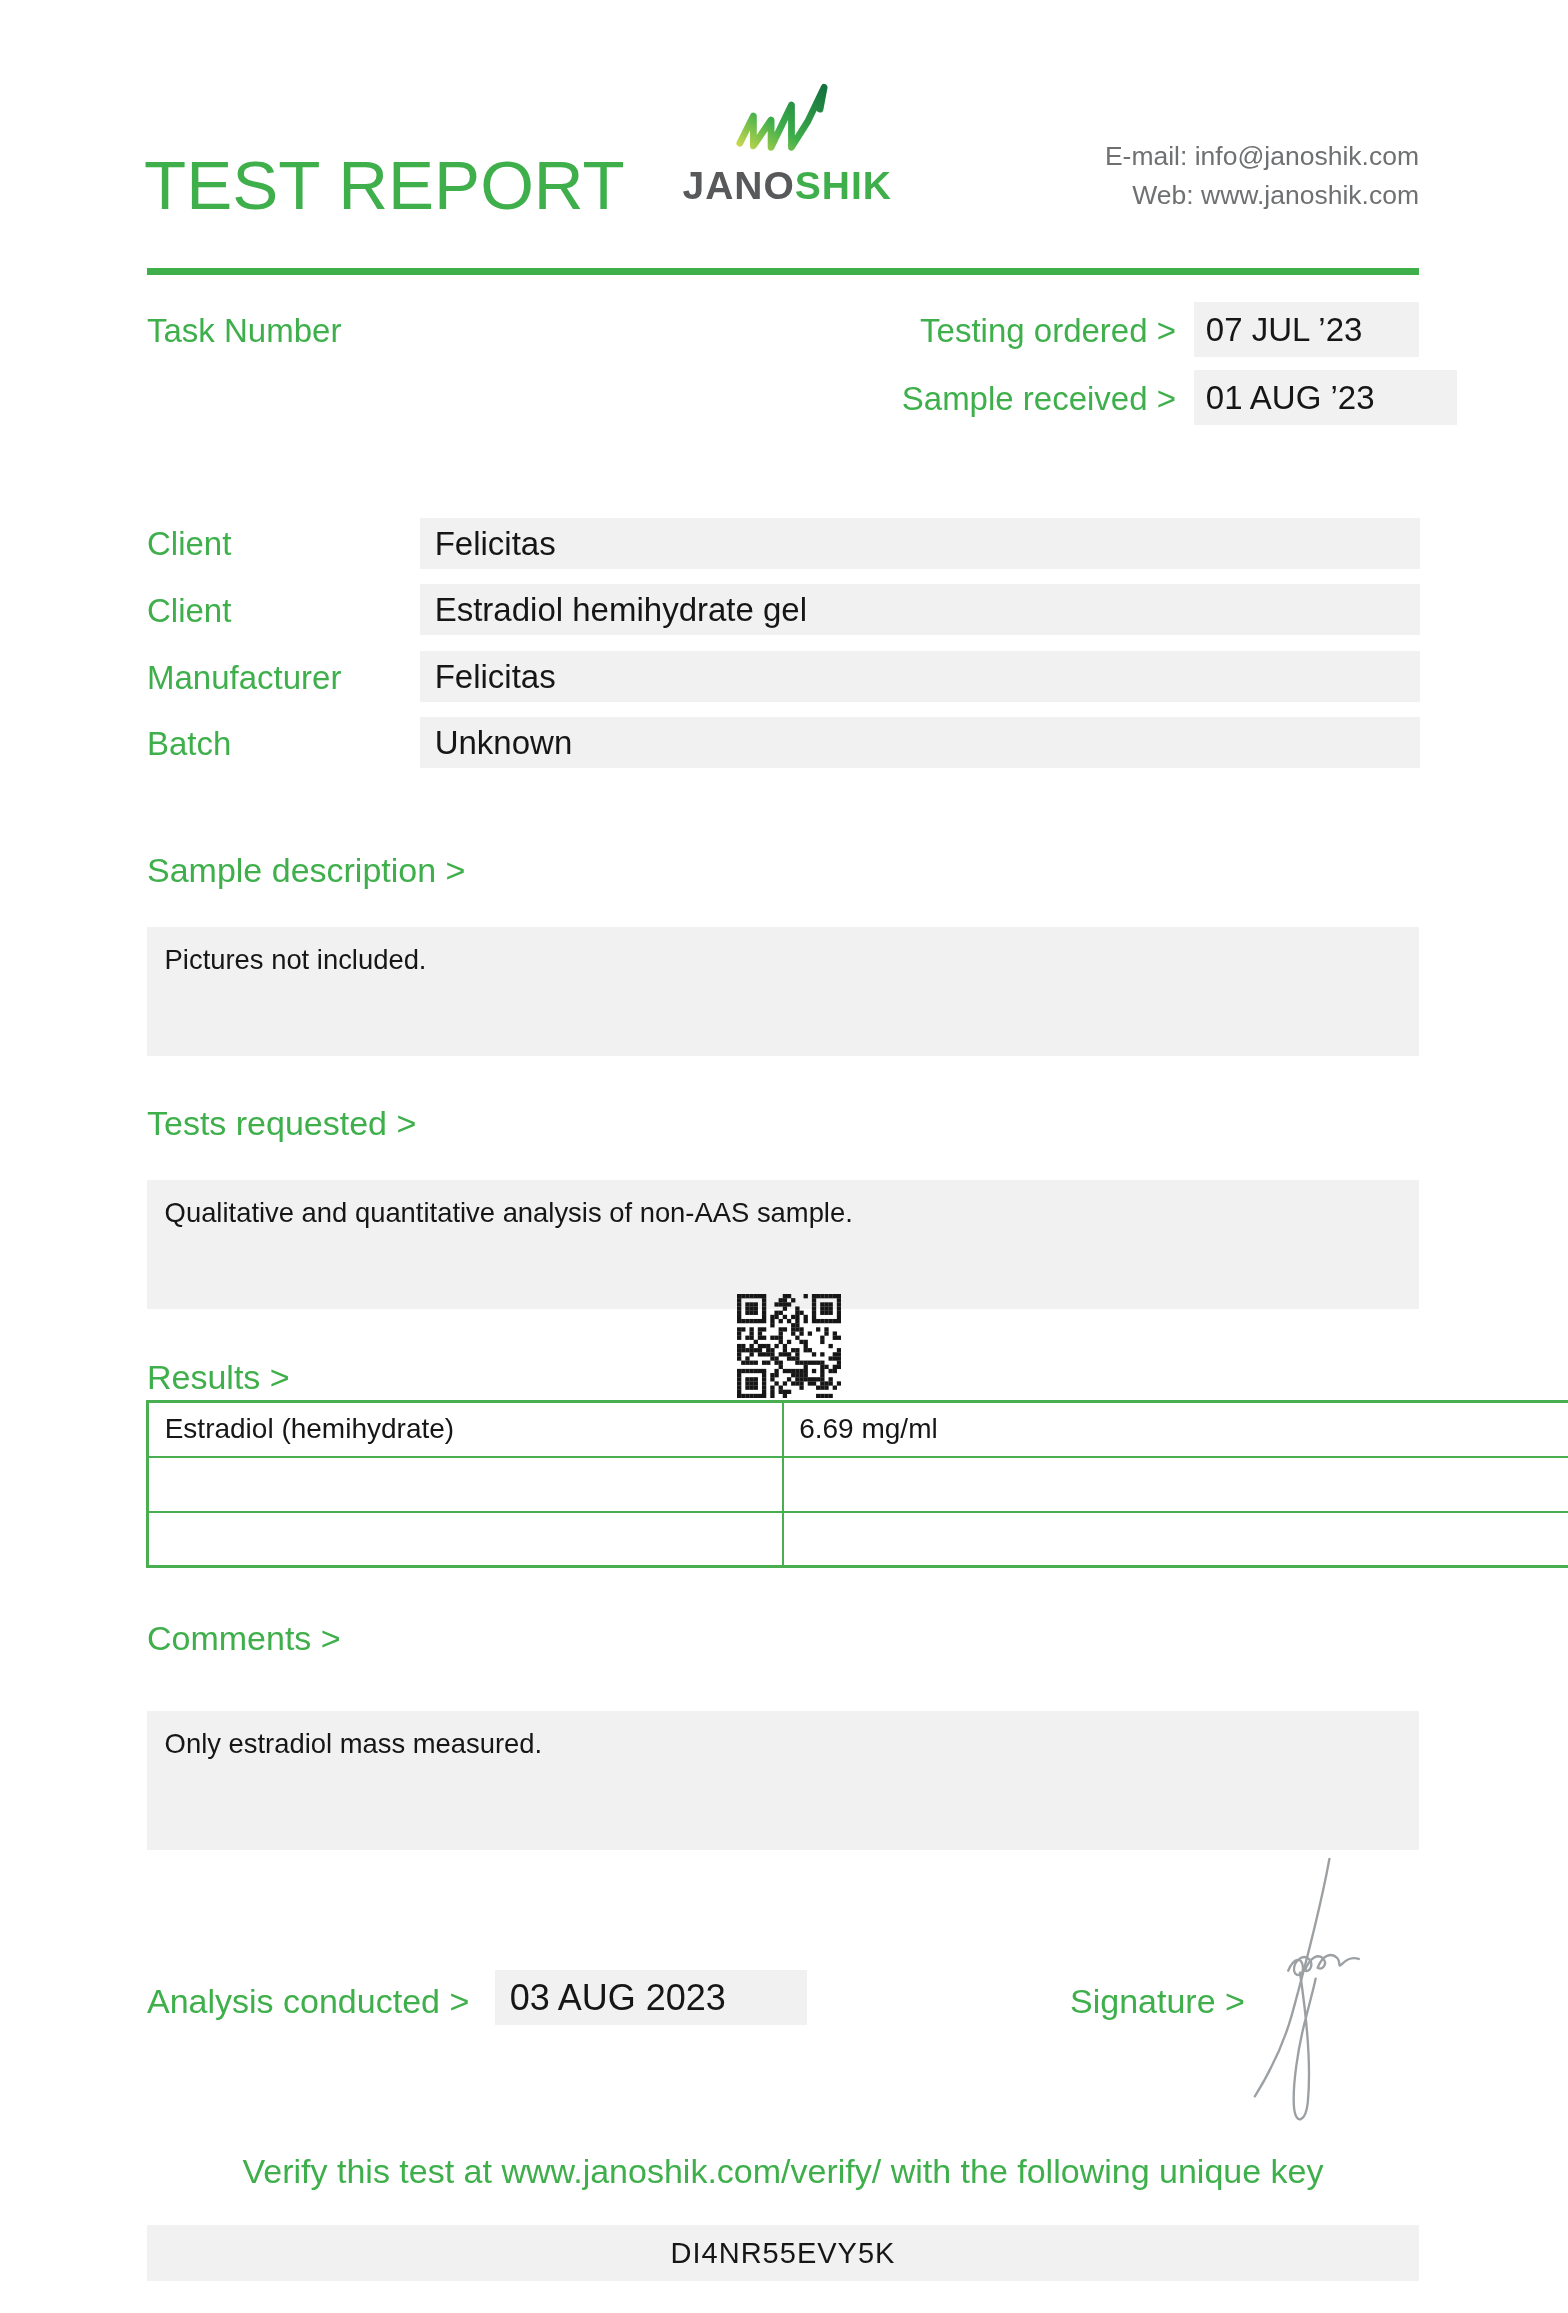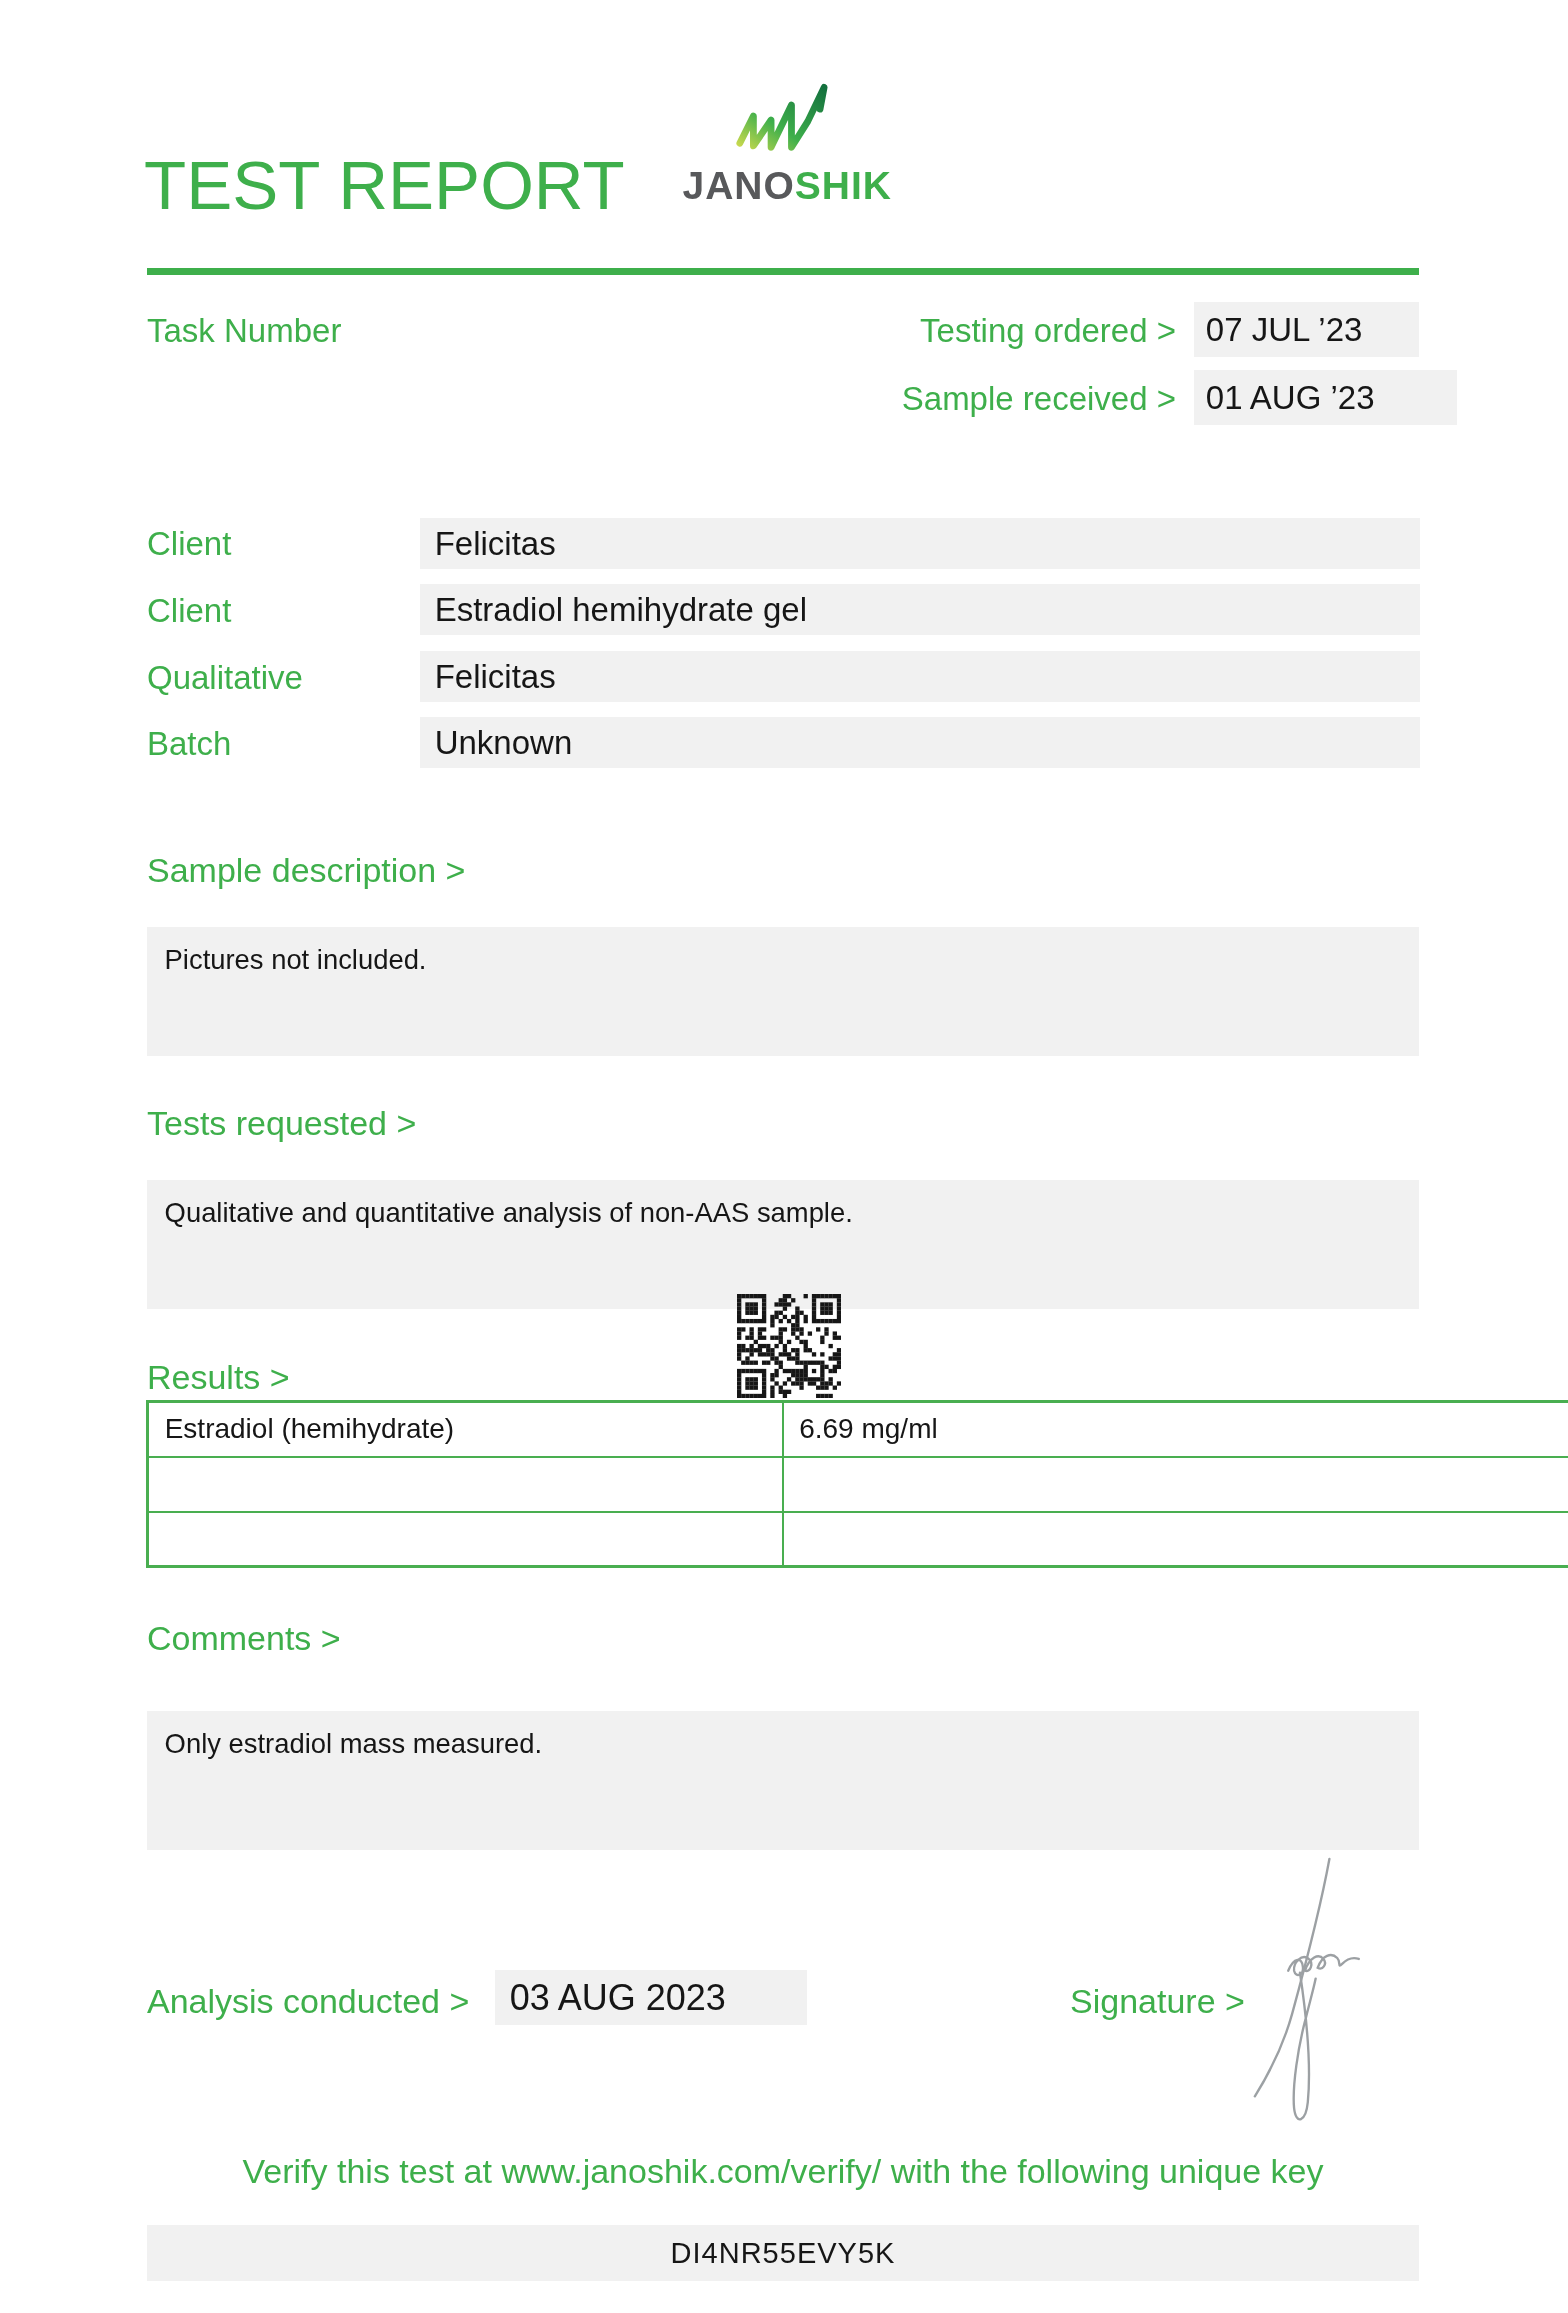--- a/index.html
+++ b/index.html
@@ -110,38 +110,42 @@
           <stop offset="1" stop-color="#14713E"></stop>
         </linearGradient>
       </defs>
       <polyline points="10,92 30,52 30,96 56,58 56,98 86,36 86,98 110,60 134,10 128,42" stroke="url(#lg-logo)" stroke-width="10" stroke-linecap="round" stroke-linejoin="round" fill="none"></polyline>
     </svg>
     <div class="logo-text">
       <span class="jano">JANO</span><span class="shik">SHIK</span>
     </div>
   </div>
 
+  <div class="abs contact">
+    <div>E-mail: info@janoshik.com</div>
+    <div>Web: www.janoshik.com</div>
+  </div>
 
   <div class="abs header-rule"></div>
 
   <div class="abs lbl task-label">Task Number</div>
 
   <div class="abs lbl meta-right-label">Testing ordered  &gt;</div>
   <div class="abs valbox ordered-box">07 JUL ’23</div>
 
   <div class="abs lbl meta-right-label2">Sample received &gt;</div>
   <div class="abs valbox received-box">01 AUG ’23</div>
 
   <div class="abs lbl info-label" style="top:525px">Client</div>
   <div class="abs valbox info-box" style="top:518px">Felicitas</div>
 
   <div class="abs lbl info-label" style="top:592px">Client</div>
   <div class="abs valbox info-box" style="top:584px">Estradiol hemihydrate gel</div>
 
-  <div class="abs lbl info-label" style="top:659px">Qualitative</div>
+  <div class="abs lbl info-label" style="top:659px">Manufacturer</div>
   <div class="abs valbox info-box" style="top:651px">Felicitas</div>
 
   <div class="abs lbl info-label" style="top:725px">Batch</div>
   <div class="abs valbox info-box" style="top:717px">Unknown</div>
 
   <div class="abs heading" style="left:147px; top:851px">Sample description &gt;</div>
   <div class="abs bodybox" style="top:927px; height:129px">
     <span>Pictures not included.</span>
   </div>
 

